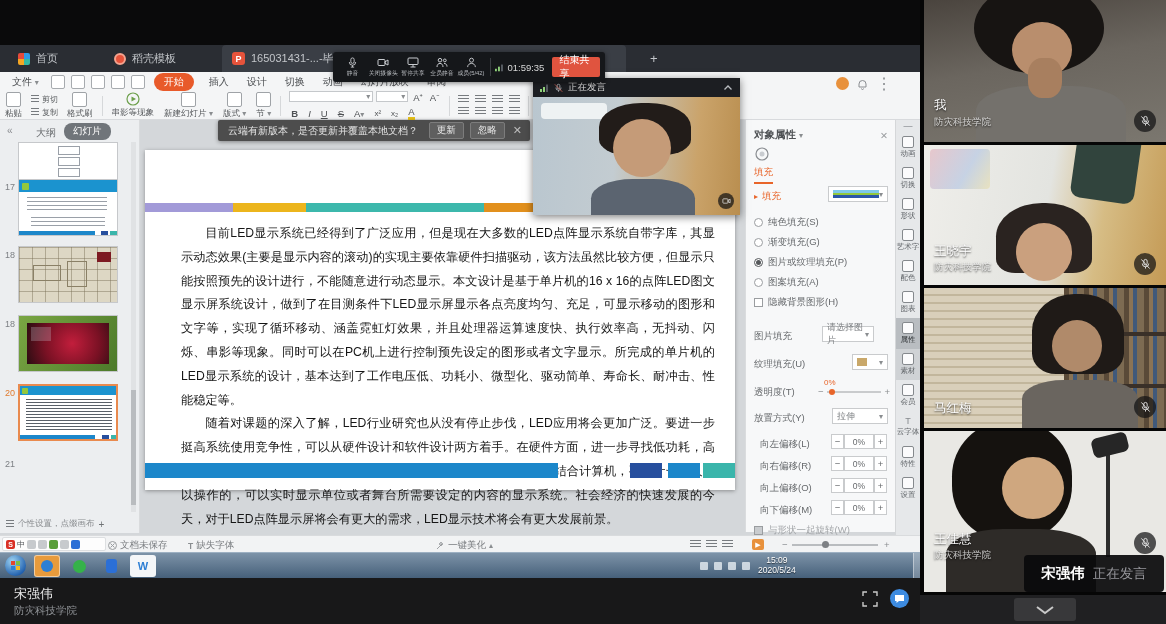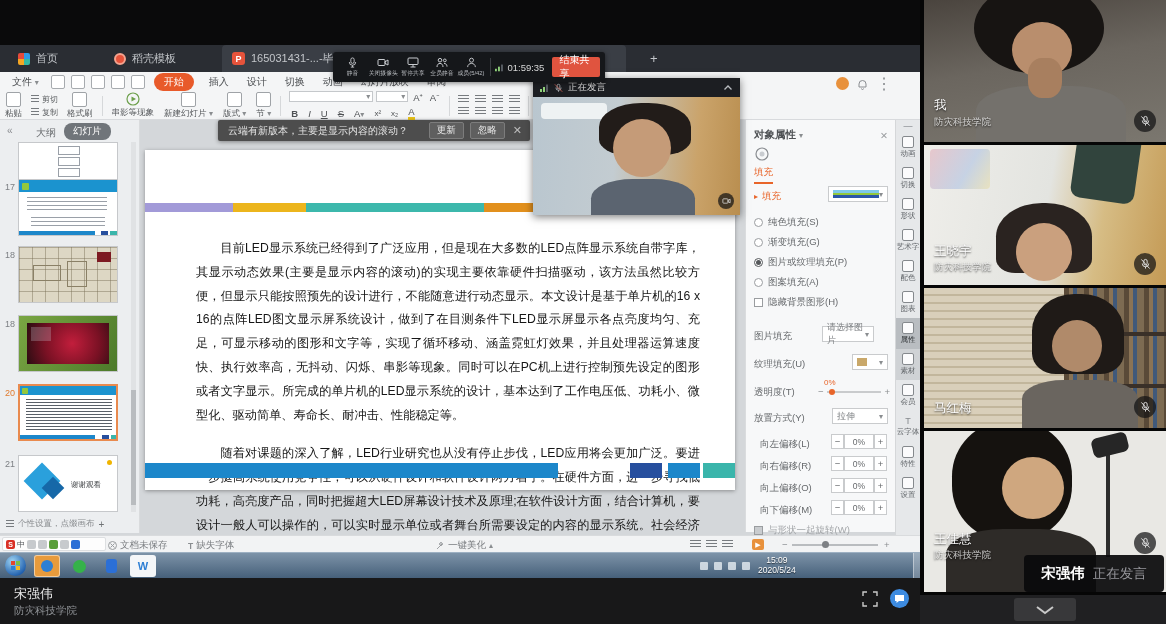--- a/index.html
+++ b/index.html
@@ -36,21 +36,21 @@
   .tnum{position:absolute;left:5px;font-size:9px;color:#7d8084}
   .bband{position:absolute;left:0;bottom:0;width:78%;height:4px;background:#1c87ca}
   .bsq{position:absolute;bottom:0;width:7px;height:4px}
   .t17band{position:absolute;left:0;top:0;width:100%;height:12px;background:#1b93cf}
   .tlines{position:absolute;background:repeating-linear-gradient(180deg,#9aa0a8 0 1px,transparent 1px 4px)}
   
   #slide{left:145px;top:105px;width:590px;height:340px;background:#fff;box-shadow:0 1px 4px rgba(0,0,0,.35)}
   #slidehead{position:absolute;left:0;top:0;width:100%;height:53px;background:#1b93cf}
   #substrip{position:absolute;left:0;top:53px;width:100%;height:9px;display:flex}
   #slidebody{position:absolute;left:0;top:62px;width:100%;box-sizing:border-box;padding:10px 20px 0 36px;font-size:12.2px;line-height:23.8px;color:#161616;text-align:justify}
-  #slidebody p{margin:15px;text-indent:2em}
+  #slidebody p{margin:0;text-indent:2em}
   .slide-title{position:absolute;left:95px;top:12px;font-size:26px;letter-spacing:3px;color:#101010;font-weight:500}
   .bandbar{position:absolute;top:313px;height:15px}
   
   #rpanel{left:745px;top:75px;width:150px;height:412px;background:#f7f8f9;border-left:1px solid #dadcde;box-sizing:border-box;font-size:9.5px;color:#66696c}
   .prow{position:absolute;left:8px;display:flex;align-items:center}
   .radio{width:9px;height:9px;border:1px solid #9a9da0;border-radius:50%;background:#fff;margin-right:5px;box-sizing:border-box;flex:0 0 auto}
   .radio.on{border-color:#55585b}
   .radio.on::after{content:"";display:block;width:5px;height:5px;border-radius:50%;background:#55585b;margin:1px}
   .chk{width:9px;height:9px;border:1px solid #9a9da0;background:#fff;margin-right:5px;box-sizing:border-box;flex:0 0 auto}
   .chk.on{background:#c9cccf}
@@ -234,21 +234,21 @@
 
   <div class="abs" style="left:836px;top:29px;display:flex;align-items:center;gap:8px">
     <span style="width:13px;height:13px;border-radius:50%;background:#e8913c"></span>
     <svg width="11" height="12" viewBox="0 0 11 12">
         <path d="M2 9 V6 a3.5 3.5 0 0 1 7 0 V9 H2 Z M4.5 10.5 a1 1 0 0 0 2 0" fill="none" stroke="#8a8d91" stroke-width="1"></path>
       </svg>
     <span style="color:#8a8d91;letter-spacing:1px">⋮</span>
   </div>
 
   <div id="notice" class="abs">
-    <span style="margin-left:10px;white-space:nowrap">云端有新版本，主要是显示内容的滚动？</span>
+    <span style="margin-left:10px;white-space:nowrap">云端有新版本，是否更新并覆盖本地文档？</span>
     <span class="nbtn" style="margin-left:auto">更新</span>
     <span class="nbtn">忽略</span>
     <span style="color:#bdbdbd;margin:0 8px;font-size:11px">✕</span>
   </div>
 
   <div id="leftpanel" class="abs">
     <div class="ph-head">
       <span style="position:absolute;left:7px;top:2px;color:#8a8d90">«</span>
       <span style="position:absolute;left:36px;top:3px">大纲</span>
       <span class="slidespill">幻灯片</span>
@@ -287,26 +287,20 @@
     <span class="tnum" style="top:268px;color:#e07b2f">20</span>
     <div class="thumb" style="top:264px;height:57px;border:2px solid #e98a4e">
       <span class="t17band" style="height:9px"></span>
       <span style="position:absolute;left:2px;top:2px;width:6px;height:6px;background:#93c83d;border-radius:1px"></span>
       <span class="tlines" style="left:6px;top:13px;width:86px;height:32px;background:repeating-linear-gradient(180deg,#596068 0 1px,transparent 1px 3px)"></span>
       <span class="bband"></span>
         <span class="bsq" style="left:82px;background:#274f9e"></span>
         <span class="bsq" style="left:91px;background:#3ab5ab"></span>
     </div>
     <span class="tnum" style="top:339px">21</span>
-    <div class="thumb" style="top:335px;height:57px">
-      <span style="position:absolute;left:10px;top:12px;width:26px;height:26px;background:#2aa0dc;transform:rotate(45deg)"></span>
-      <span style="position:absolute;left:26px;top:24px;width:16px;height:16px;background:#1668a8;transform:rotate(45deg)"></span>
-      <span style="position:absolute;left:52px;top:24px;font-size:7.5px;color:#3a3d40">谢谢观看</span>
-      <span style="position:absolute;right:5px;top:4px;width:5px;height:5px;background:#f0b400;border-radius:50%"></span>
-    </div>
     <div style="position:absolute;left:131px;top:22px;width:5px;height:370px;background:#e0e2e4">
       <span style="position:absolute;left:0;top:248px;width:5px;height:115px;background:#b9bcbf;display:block"></span>
     </div>
     <div style="position:absolute;left:6px;top:398px;font-size:8.5px;color:#8a8d90;display:flex;align-items:center;gap:4px">
       <span class="lines" style="width:8px;height:8px"></span>
       <span>个性设置，点缀画布</span>
       <span style="font-size:10px;color:#6f7275">+</span>
     </div>
   </div>
 

